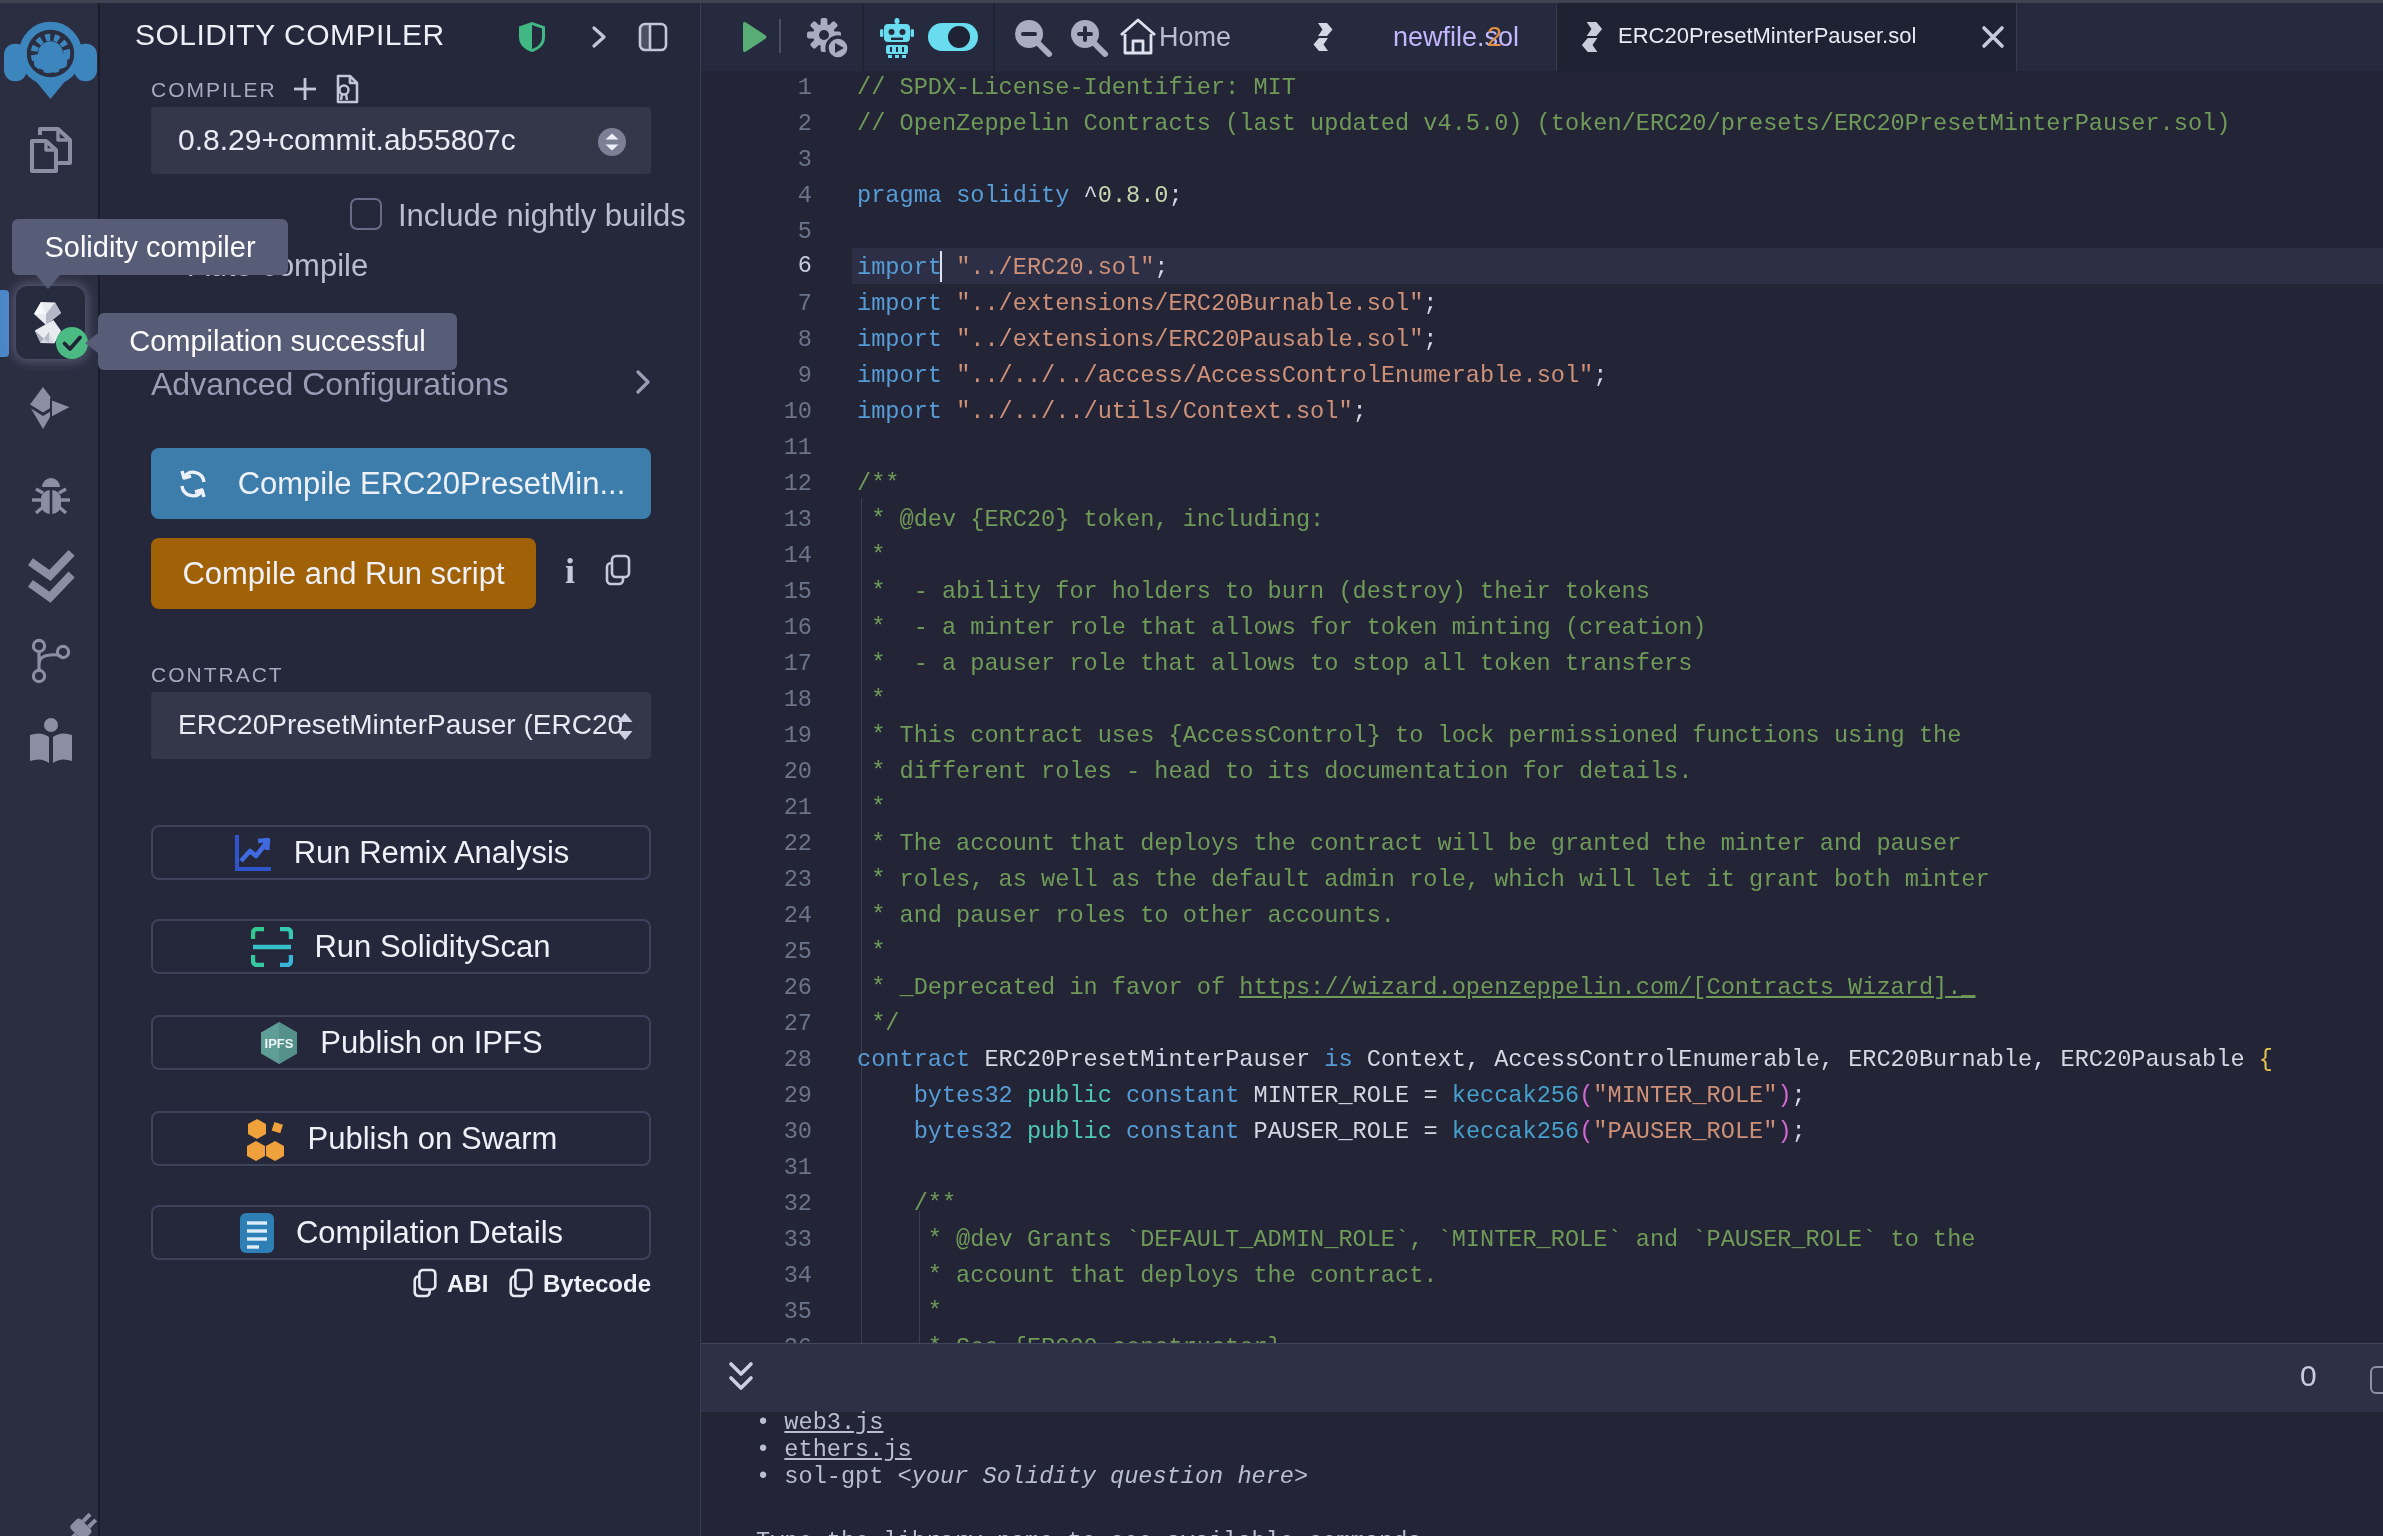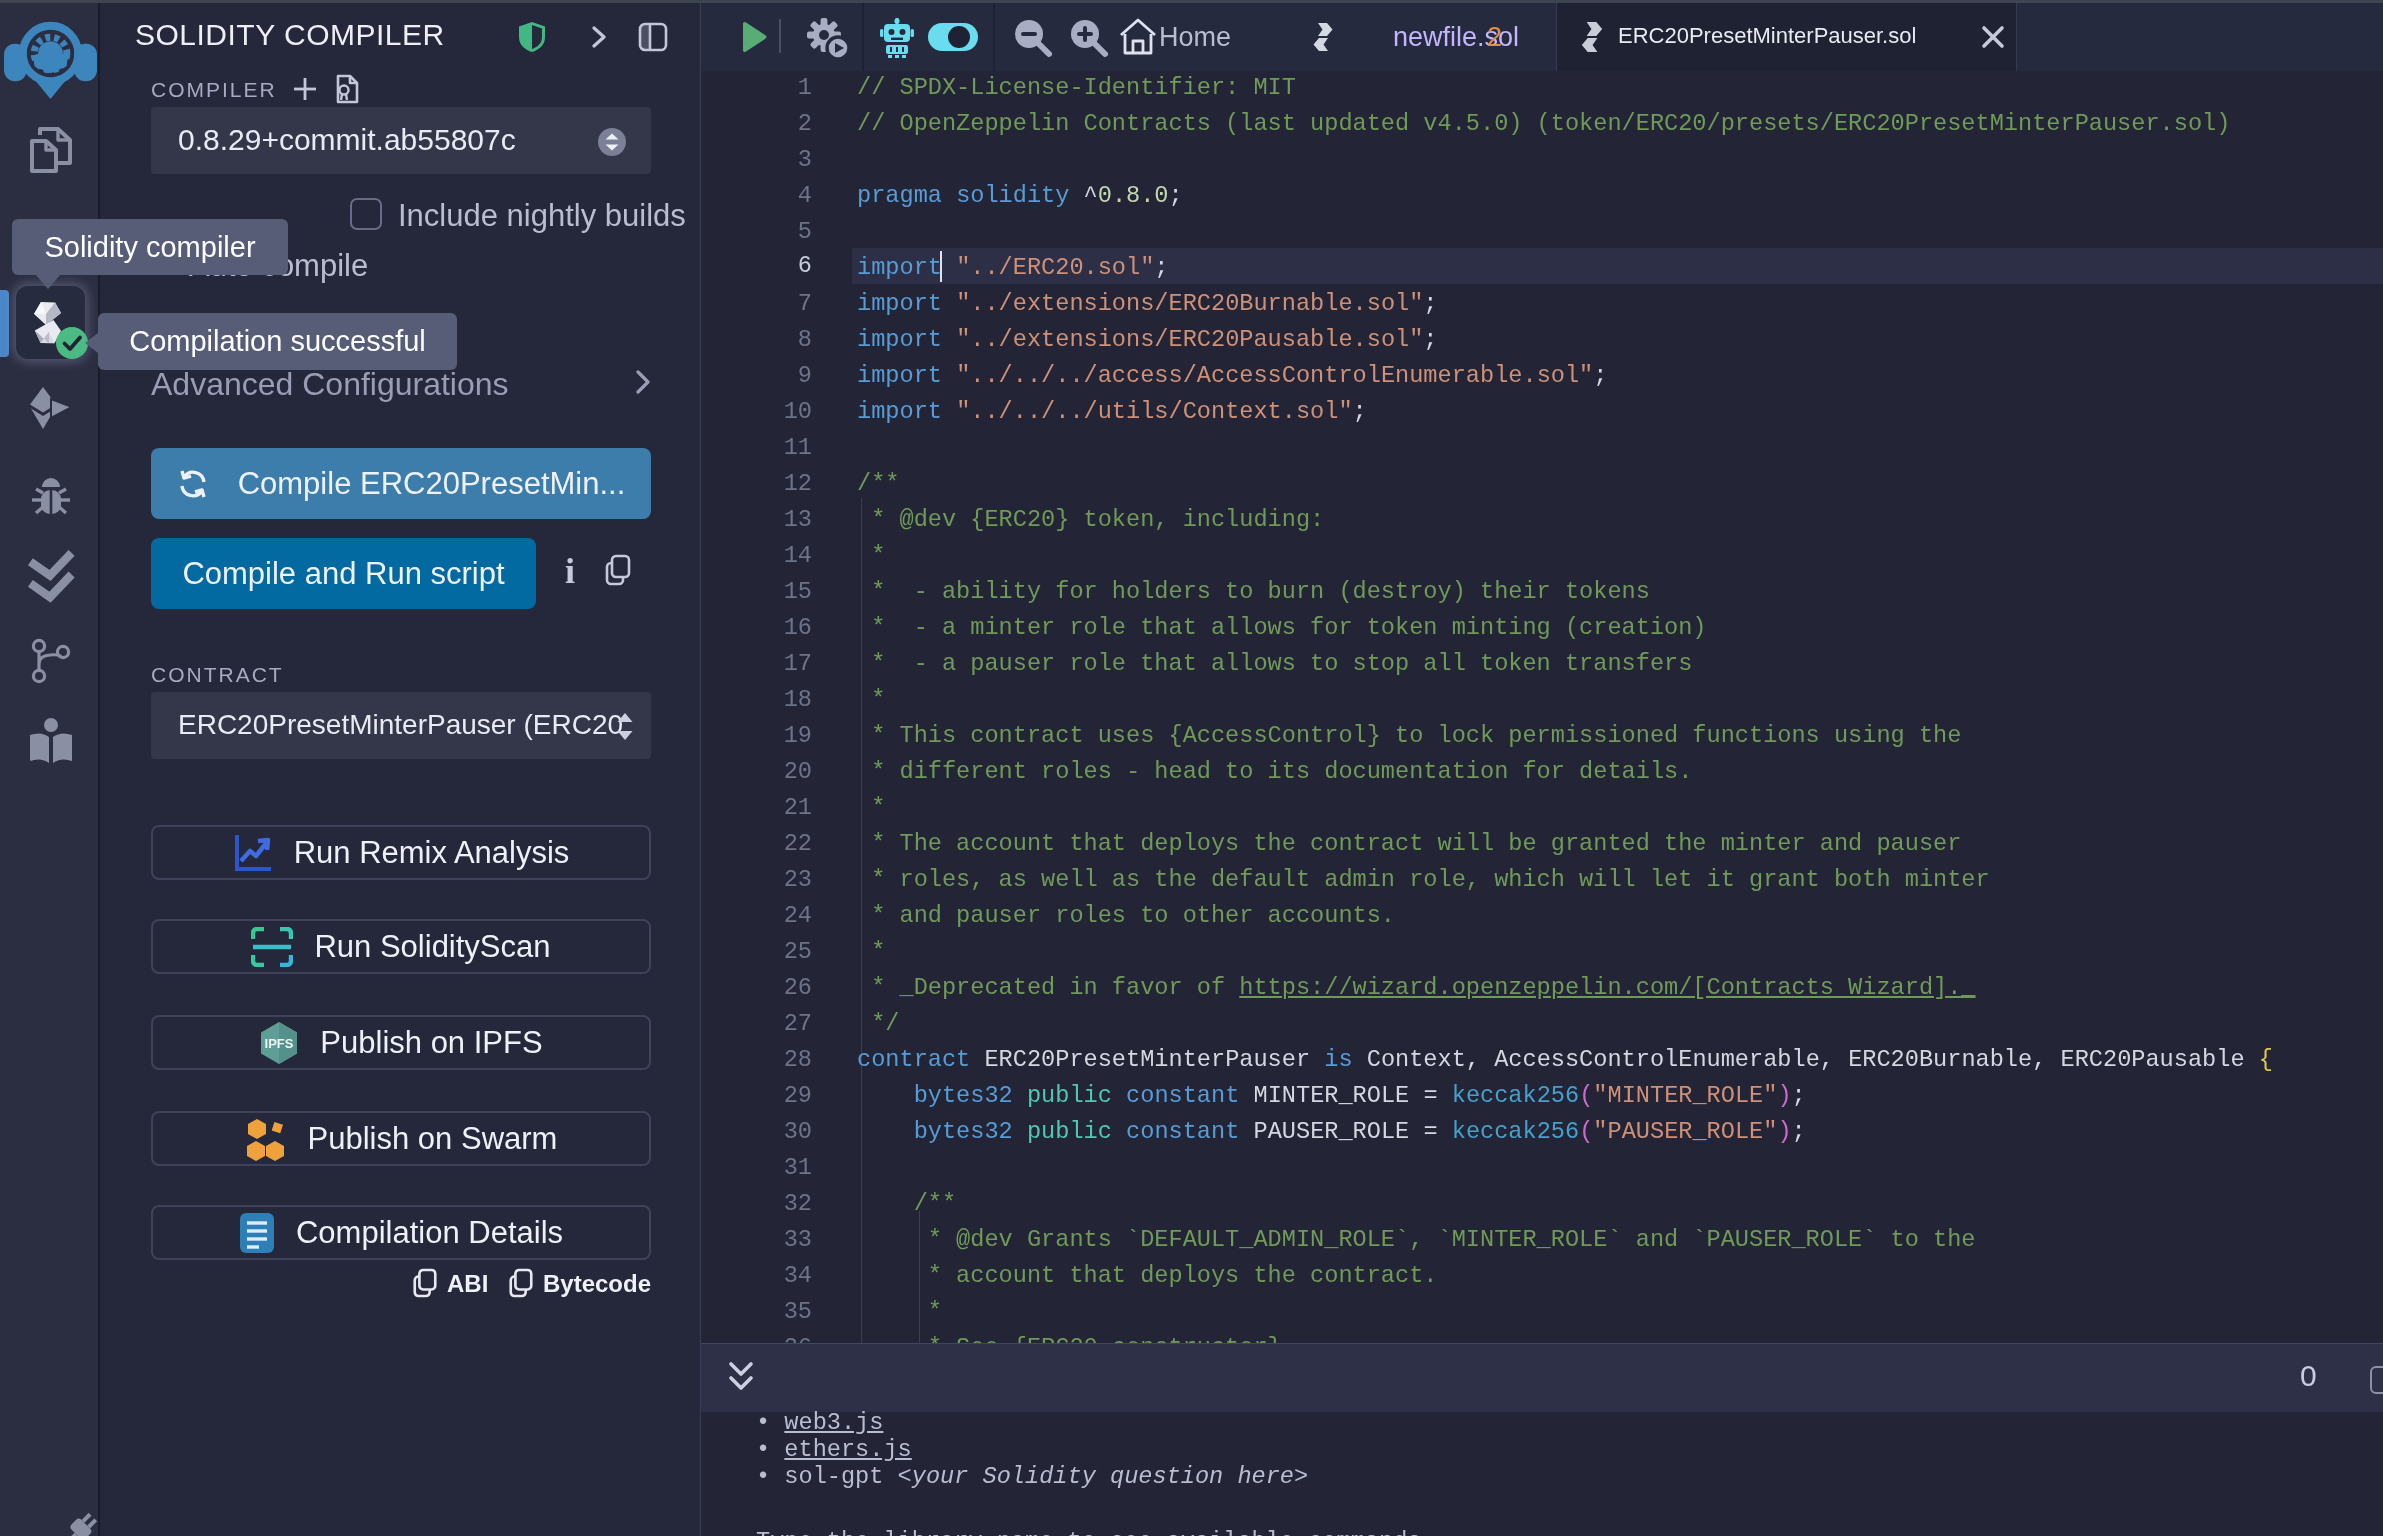--- a/index.html
+++ b/index.html
@@ -192,21 +192,21 @@
   <div class="btn" style="top:448px; height:71px; background:#3d7dab; gap:29px;">
     <svg width="32" height="30" viewBox="0 0 32 30">
       <path d="M27 13 A11 11 0 0 0 7 8" fill="none" stroke="#eef1f8" stroke-width="3.4"></path>
       <path d="M5 2 L7 9 L14 7" fill="none" stroke="#eef1f8" stroke-width="3.4" stroke-linejoin="round"></path>
       <path d="M5 17 A11 11 0 0 0 25 22" fill="none" stroke="#eef1f8" stroke-width="3.4"></path>
       <path d="M27 28 L25 21 L18 23" fill="none" stroke="#eef1f8" stroke-width="3.4" stroke-linejoin="round"></path>
     </svg>
     <span>Compile ERC20PresetMin...</span>
   </div>
 
-  <div class="btn" style="top:538px; width:385px; height:71px; background:#0369a1;">Compile and Run script</div>
+  <div class="btn" style="top:538px; width:385px; height:71px; background:#a16207;">Compile and Run script</div>
   <div class="abs" style="left:463px; top:550px; font-family:'Liberation Serif',serif; font-weight:bold; font-size:36px; color:#c5c9da;">i</div>
   <svg class="abs" style="left:501px; top:554px;" width="30" height="32" viewBox="0 0 30 32">
     <rect x="9" y="2" width="17" height="21" rx="4" fill="none" stroke="#c5c9da" stroke-width="2.6"></rect>
     <path d="M20 23 V26 A4 4 0 0 1 16 30 H8 A4 4 0 0 1 4 26 V13 A4 4 0 0 1 8 9 H9" fill="none" stroke="#c5c9da" stroke-width="2.6"></path>
   </svg>
 
   <div class="seclbl" style="left:49px; top:663px;">CONTRACT</div>
   <div class="selbox" style="top:692px; font-size:28px;">ERC20PresetMinterPauser (ERC20</div>
   <svg class="abs" style="left:511px; top:709px;" width="24" height="36" viewBox="0 0 24 36">
     <path d="M4.5 13 L12 4 L19.5 13 Z" fill="#cdd0e0"></path>

